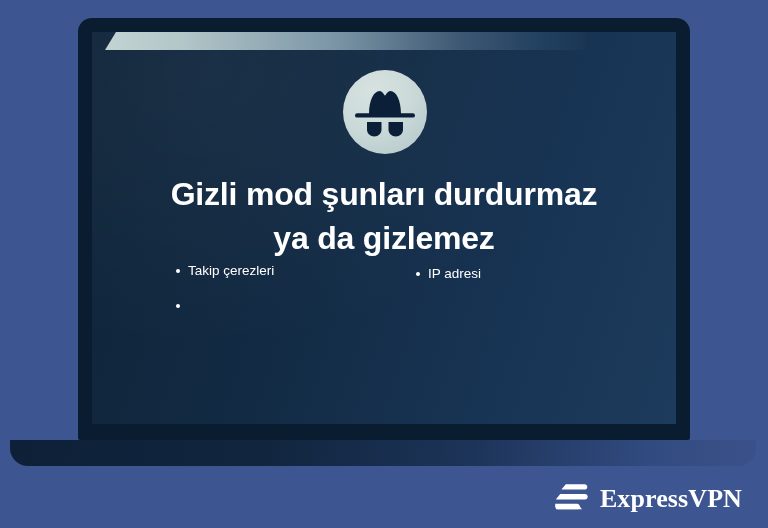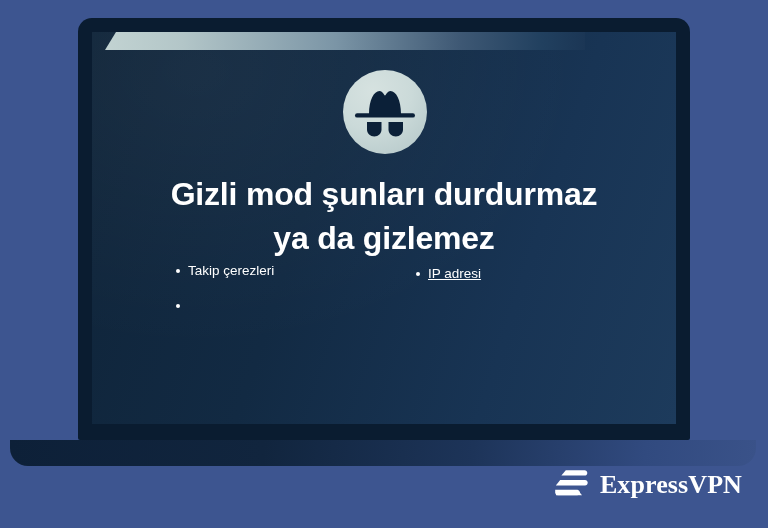--- a/index.html
+++ b/index.html
@@ -106,36 +106,36 @@
 
   .bullet-item {
     position: relative;
     padding-left: 12px;
     margin-bottom: 17px;
     color: #ffffff;
     font-size: 13.5px;
     line-height: 18px;
     max-width: 175px;
   }
-  .bullet-col.right .bullet-item { max-width: 152px; text-decoration: underline; }
+  .bullet-col.right .bullet-item { max-width: 152px; }
   .bullet-item .dot {
     position: absolute;
     left: 0;
     top: 7px;
     width: 4px;
     height: 4px;
     border-radius: 50%;
     background: #ffffff;
   }
 
   
   .brand {
     position: absolute;
     right: 26px;
-    bottom: 26px;
+    bottom: 12px;
     display: flex;
     align-items: center;
     gap: 11px;
   }
   .brand-mark { width: 36px; height: 34px; display: block; }
   .brand-name {
     color: #ffffff;
     font-family: "Liberation Serif", serif;
     font-size: 26px;
     font-weight: bold;

